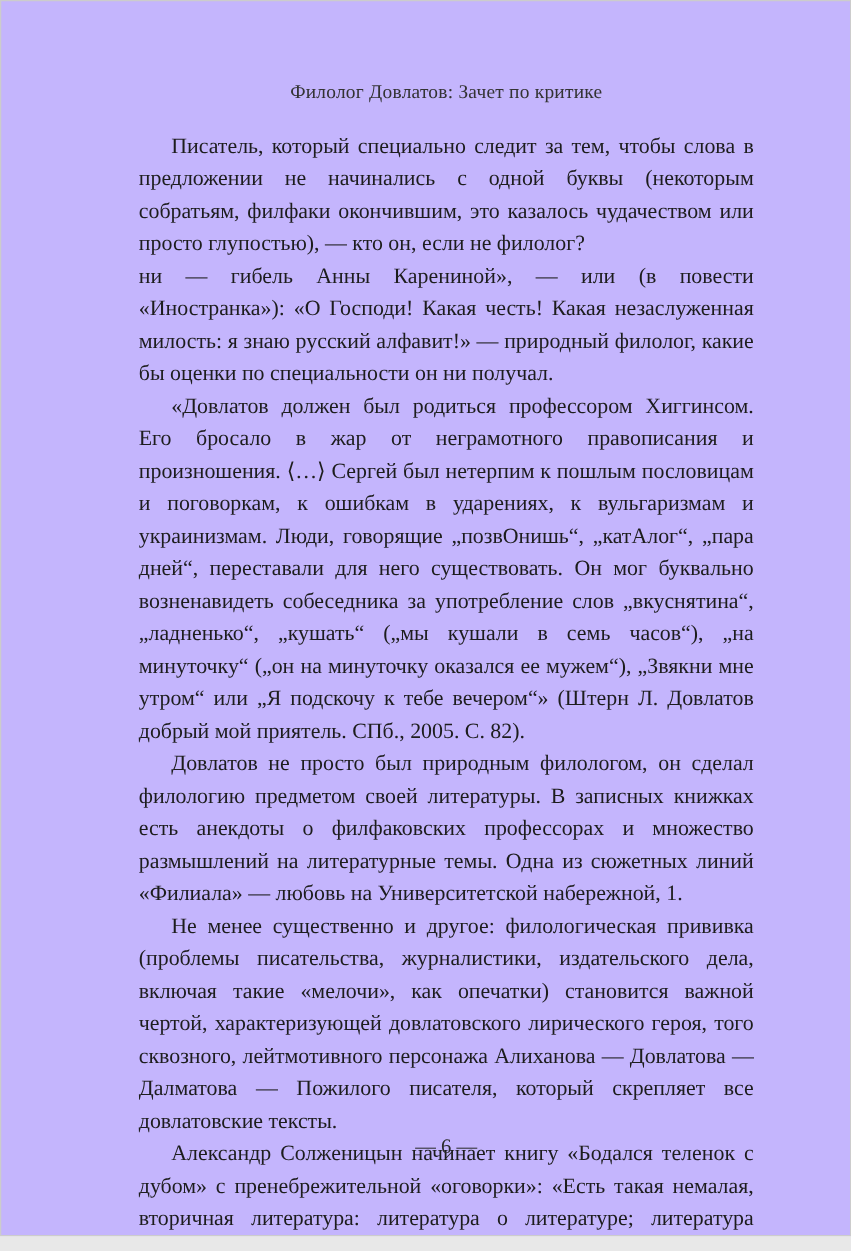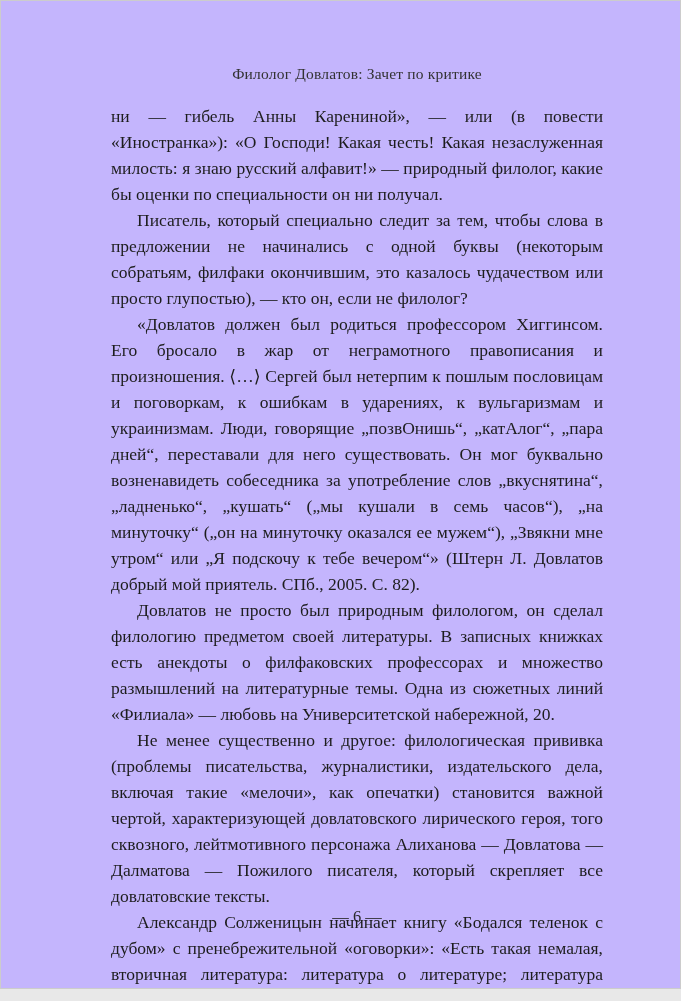--- a/index.html
+++ b/index.html
@@ -59,27 +59,27 @@
 </style>
 </head>
 <body>
 
 <div class="page">
 
   <div class="running-header">Филолог Довлатов: Зачет по критике</div>
 
   <main class="text-block">
 
+    <p class="para"><span>Писатель, который специально следит за тем, чтобы слова в предложении не начинались с одной буквы (некоторым собратьям, филфаки окончившим, это казалось чудачеством или просто глупостью), — кто он, если не филолог?</span></p>
+
     <p class="para no-indent"><span>ни — гибель Анны Карениной», — или (в повести «Иностранка»): «О Господи! Какая честь! Какая незаслуженная милость: я знаю русский алфавит!» — природный филолог, какие бы оценки по специальности он ни получал.</span></p>
-
-    <p class="para"><span>Писатель, который специально следит за тем, чтобы слова в предложении не начинались с одной буквы (некоторым собратьям, филфаки окончившим, это казалось чудачеством или просто глупостью), — кто он, если не филолог?</span></p>
 
     <p class="para"><span>«Довлатов должен был родиться профессором Хиггинсом. Его бросало в жар от неграмотного правописания и произношения. ⟨…⟩ Сергей был нетерпим к пошлым пословицам и поговоркам, к ошибкам в ударениях, к вульгаризмам и украинизмам. Люди, говорящие „позвОнишь“, „катАлог“, „пара дней“, переставали для него существовать. Он мог буквально возненавидеть собеседника за употребление слов „вкуснятина“, „ладненько“, „кушать“ („мы кушали в семь часов“), „на минуточку“ („он на минуточку оказался ее мужем“), „Звякни мне утром“ или „Я подскочу к тебе вечером“» (</span><span class="it">Штерн Л.</span><span> Довлатов добрый мой приятель. СПб., 2005. С. 82).</span></p>
 
-    <p class="para"><span>Довлатов не просто был природным филологом, он сделал филологию предметом своей литературы. В записных книжках есть анекдоты о филфаковских профессорах и множество размышлений на литературные темы. Одна из сюжетных линий «Филиала» — любовь на Университетской набережной, 20.</span></p>
+    <p class="para"><span>Довлатов не просто был природным филологом, он сделал филологию предметом своей литературы. В записных книжках есть анекдоты о филфаковских профессорах и множество размышлений на литературные темы. Одна из сюжетных линий «Филиала» — любовь на Университетской набережной, 1.</span></p>
 
     <p class="para"><span>Не менее существенно и другое: филологическая прививка (проблемы писательства, журналистики, издательского дела, включая такие «мелочи», как опечатки) становится важной чертой, характеризующей довлатовского лирического героя, того сквозного, лейтмотивного персонажа Алиханова — Довлатова — Далматова — Пожилого писателя, который скрепляет все довлатовские тексты.</span></p>
 
     <p class="para"><span>Александр Солженицын начинает книгу «Бодался теленок с дубом» с пренебрежительной «оговорки»: «Есть такая немалая, </span><span class="it">вторичная</span><span> литература: литература о литературе; литература вокруг литературы; литература, рожденная литературой (если б не было подобной перед тем, так и эта б не родилась). Сам я, по профессии, такую почитать люблю, но ставлю значи-</span></p>
 
   </main>
 
   <div class="page-footer">— 6 —</div>
 
 </div>

